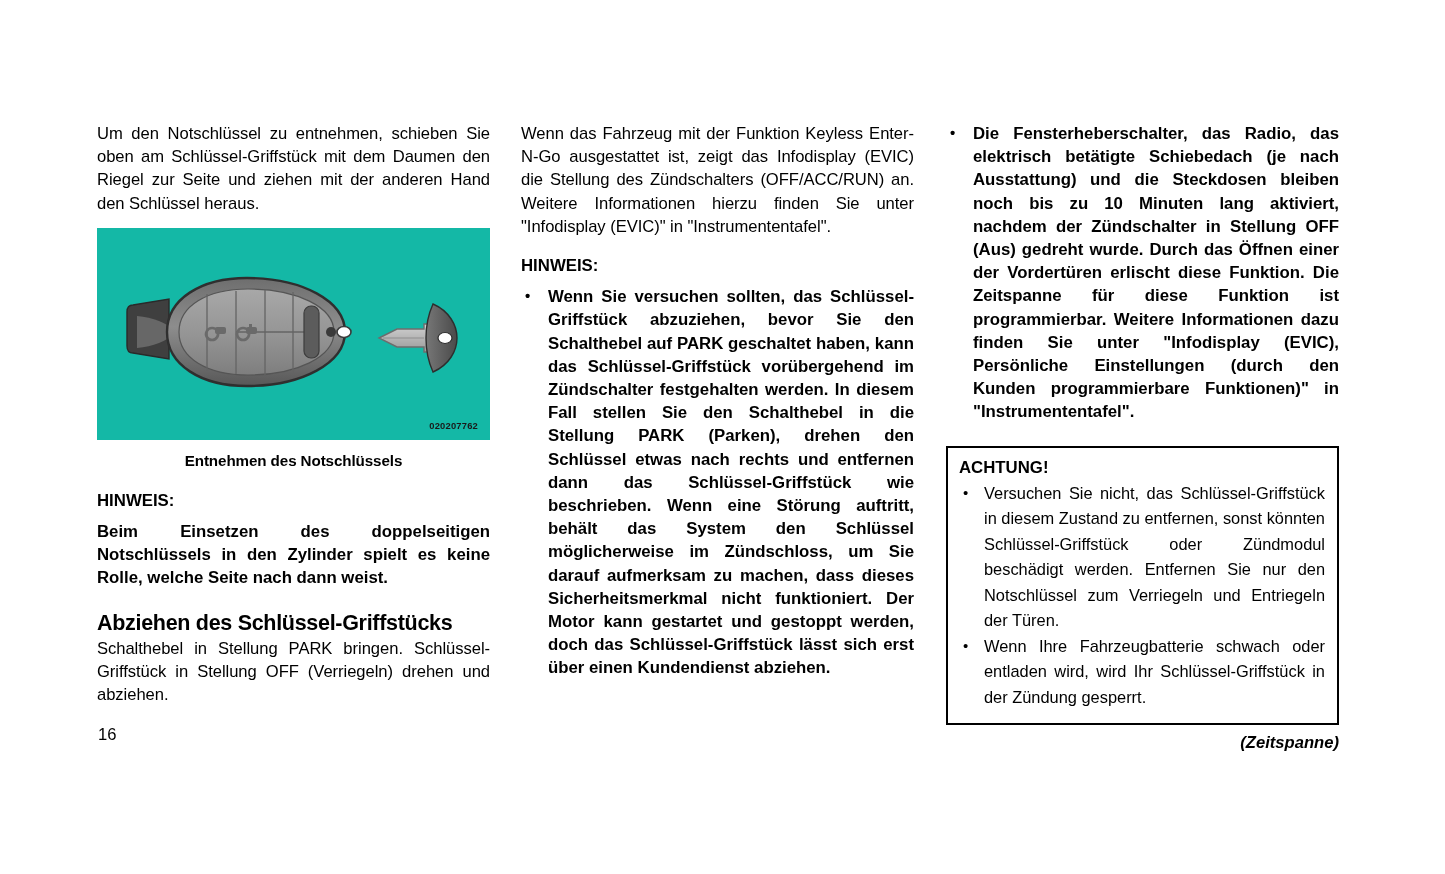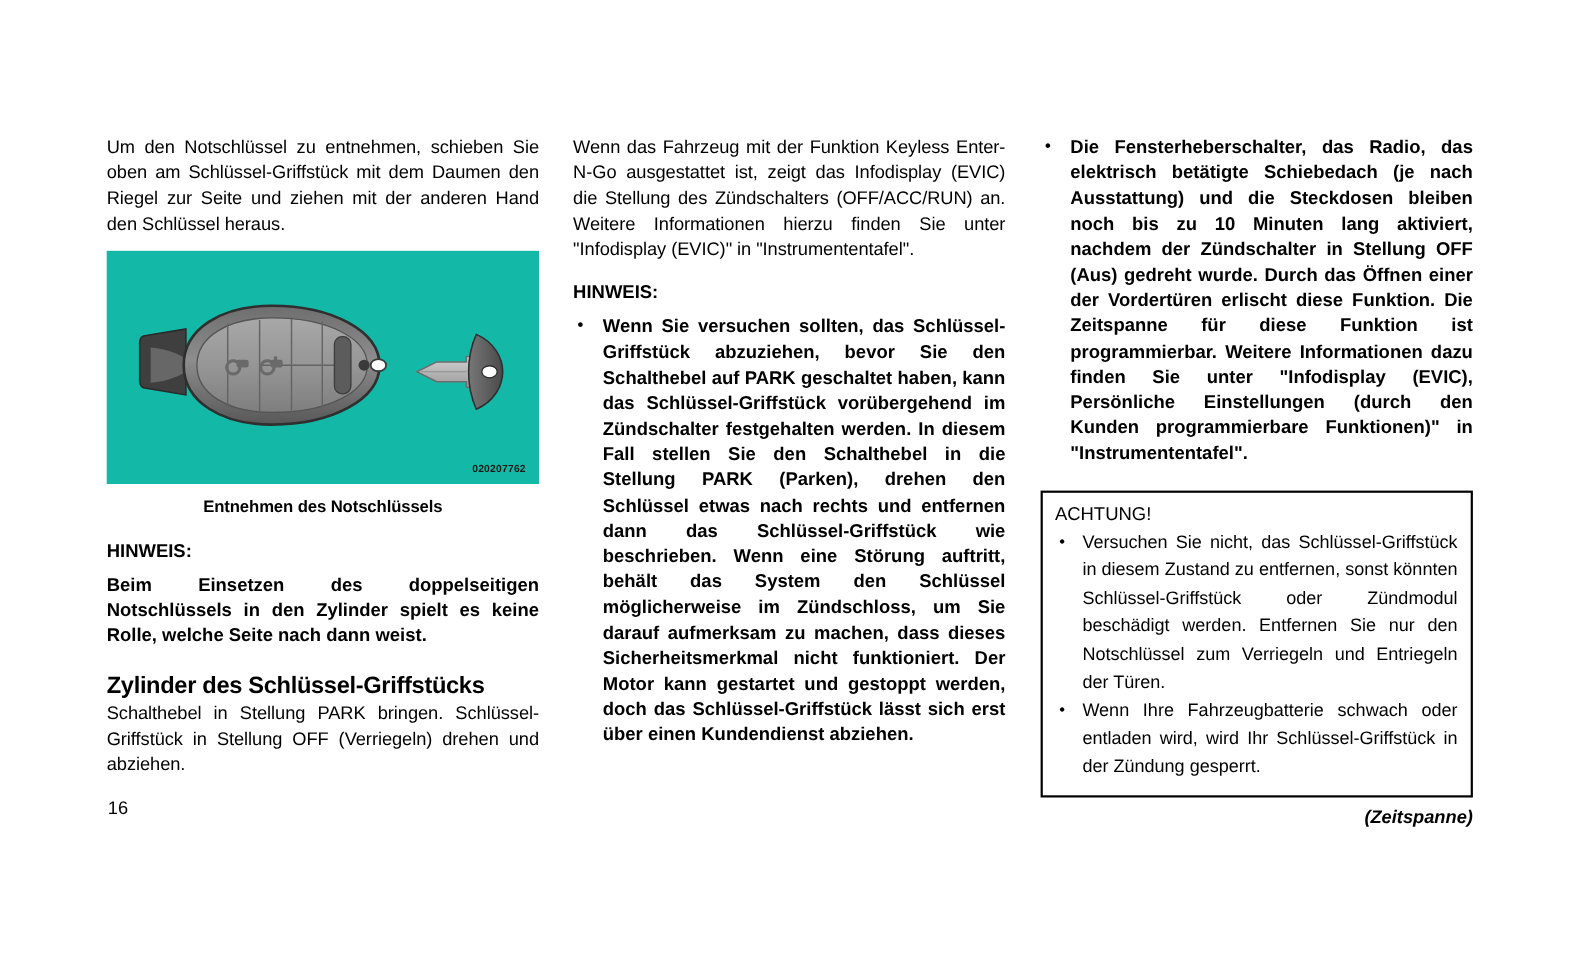--- a/index.html
+++ b/index.html
@@ -133,21 +133,21 @@
 
   
   .warn-box {
     margin-top: 22px;
     border: 2px solid #000;
     padding: 9px 12px 13px 11px;
     width: 393px;
   }
   .warn-title {
     font-size: 16.8px;
-    font-weight: normal;
+    font-weight: bold;
     line-height: 22px;
     margin-bottom: 2px;
   }
   ul.warn-list {
     margin: 0;
     padding: 0;
     list-style: none;
   }
   ul.warn-list > li {
     position: relative;
@@ -287,21 +287,21 @@
       <div class="spacer-20"></div>
 
       <p class="note-head">HINWEIS:</p>
 
       <div class="spacer-8"></div>
 
       <p class="note-body">Beim Einsetzen des doppelseitigen Notschlüssels in den Zylinder spielt es keine Rolle, welche Seite nach dann weist.</p>
 
       <div class="spacer-20"></div>
 
-      <h2 class="section">Zylinder des Schlüssel-Griffstücks</h2>
+      <h2 class="section">Abziehen des Schlüssel-Griffstücks</h2>
 
       <p class="body last-left">Schalthebel in Stellung PARK bringen. Schlüssel-Griffstück in Stellung OFF (Verriegeln) drehen und abziehen.</p>
     </div>
 
     <div class="col col-mid">
 
       <p class="body">Wenn das Fahrzeug mit der Funktion Keyless Enter-N-Go ausgestattet ist, zeigt das Infodisplay (EVIC) die Stellung des Zündschalters (OFF/ACC/RUN) an. Weitere Informationen hierzu finden Sie unter "Infodisplay (EVIC)" in "Instrumententafel".</p>
 
       <div class="spacer-16"></div>
 

